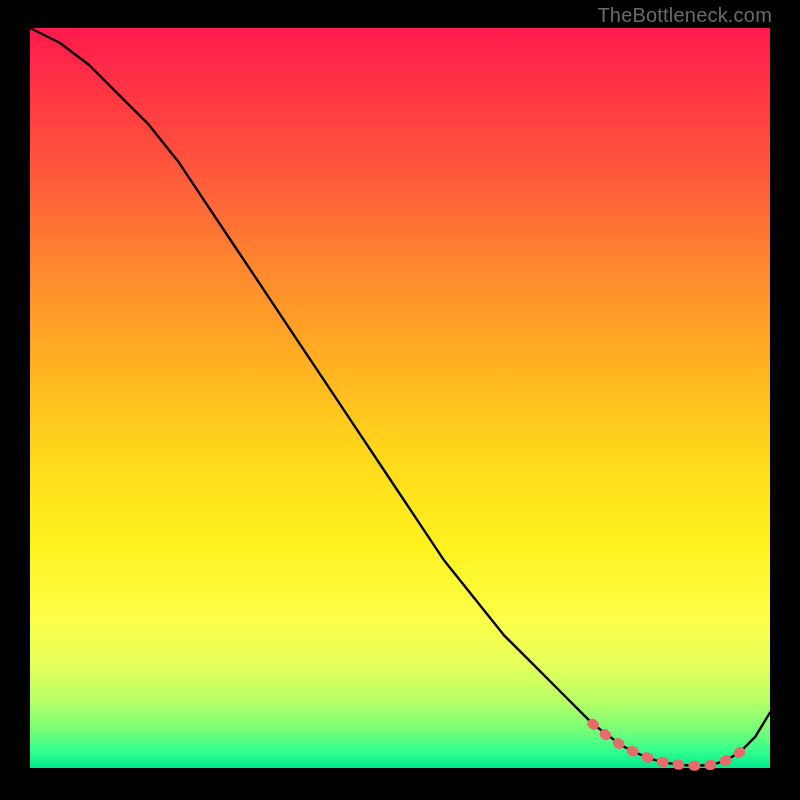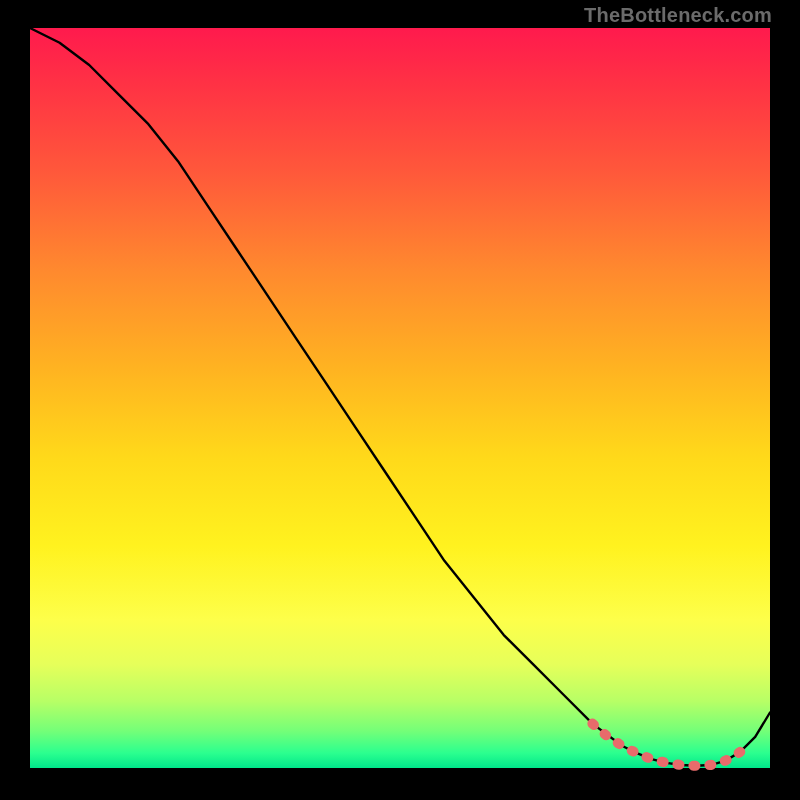--- a/index.html
+++ b/index.html
@@ -40,21 +40,21 @@
       #2bff8f 98%,
       #00e68a 100%
     );
   }
   .watermark {
     position: absolute;
     top: 4px;
     right: 28px;
     color: #6b6b6b;
     font-size: 20px;
-    font-weight: 700;
+    font-weight: 400;
     letter-spacing: 0.2px;
   }
   svg.curve {
     position: absolute;
     left: 0;
     top: 0;
     width: 740px;
     height: 740px;
     overflow: visible;
   }

